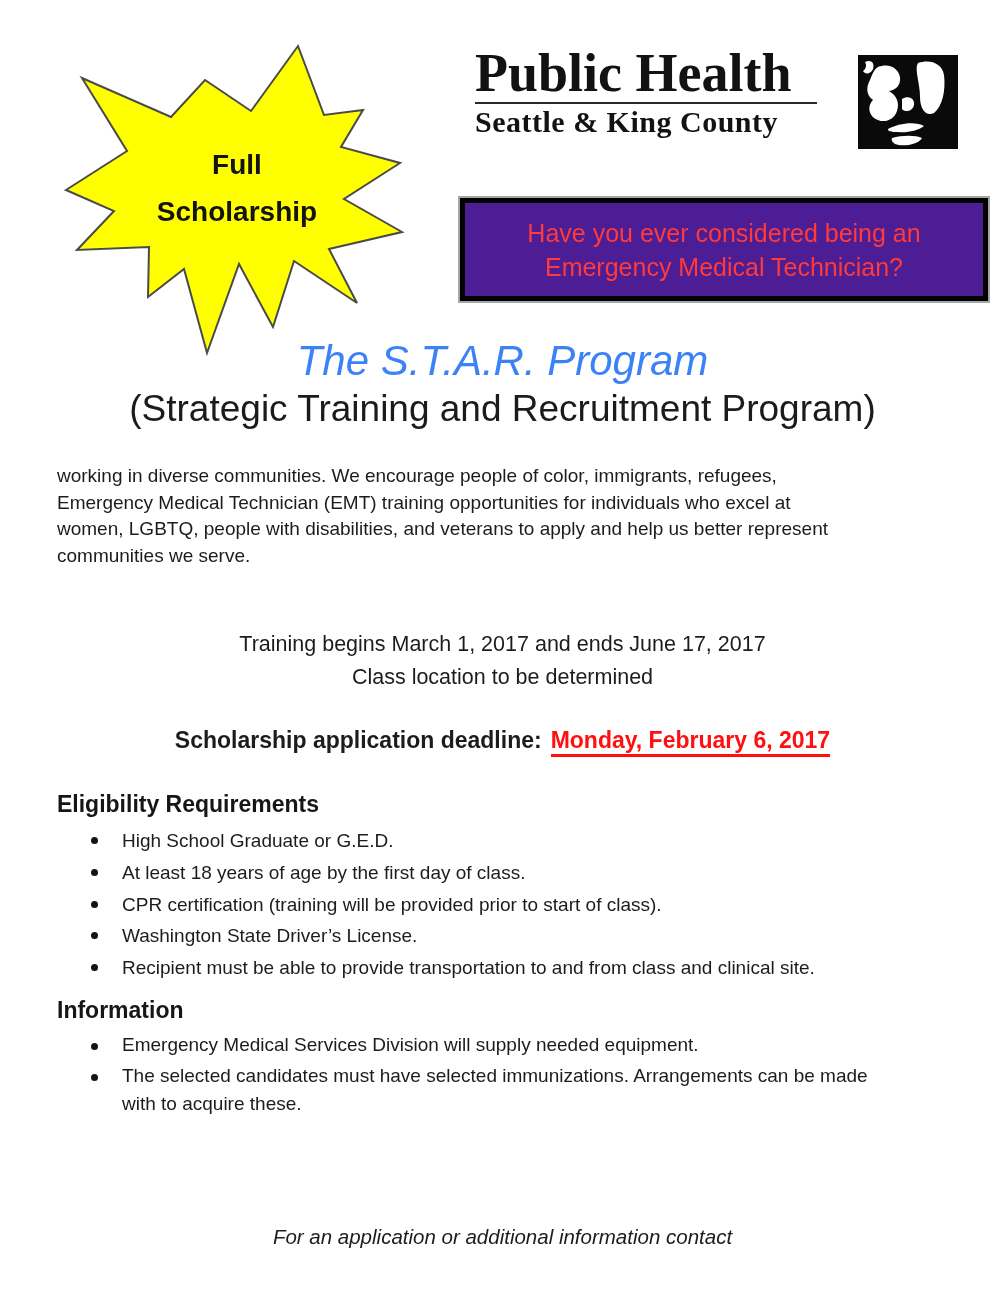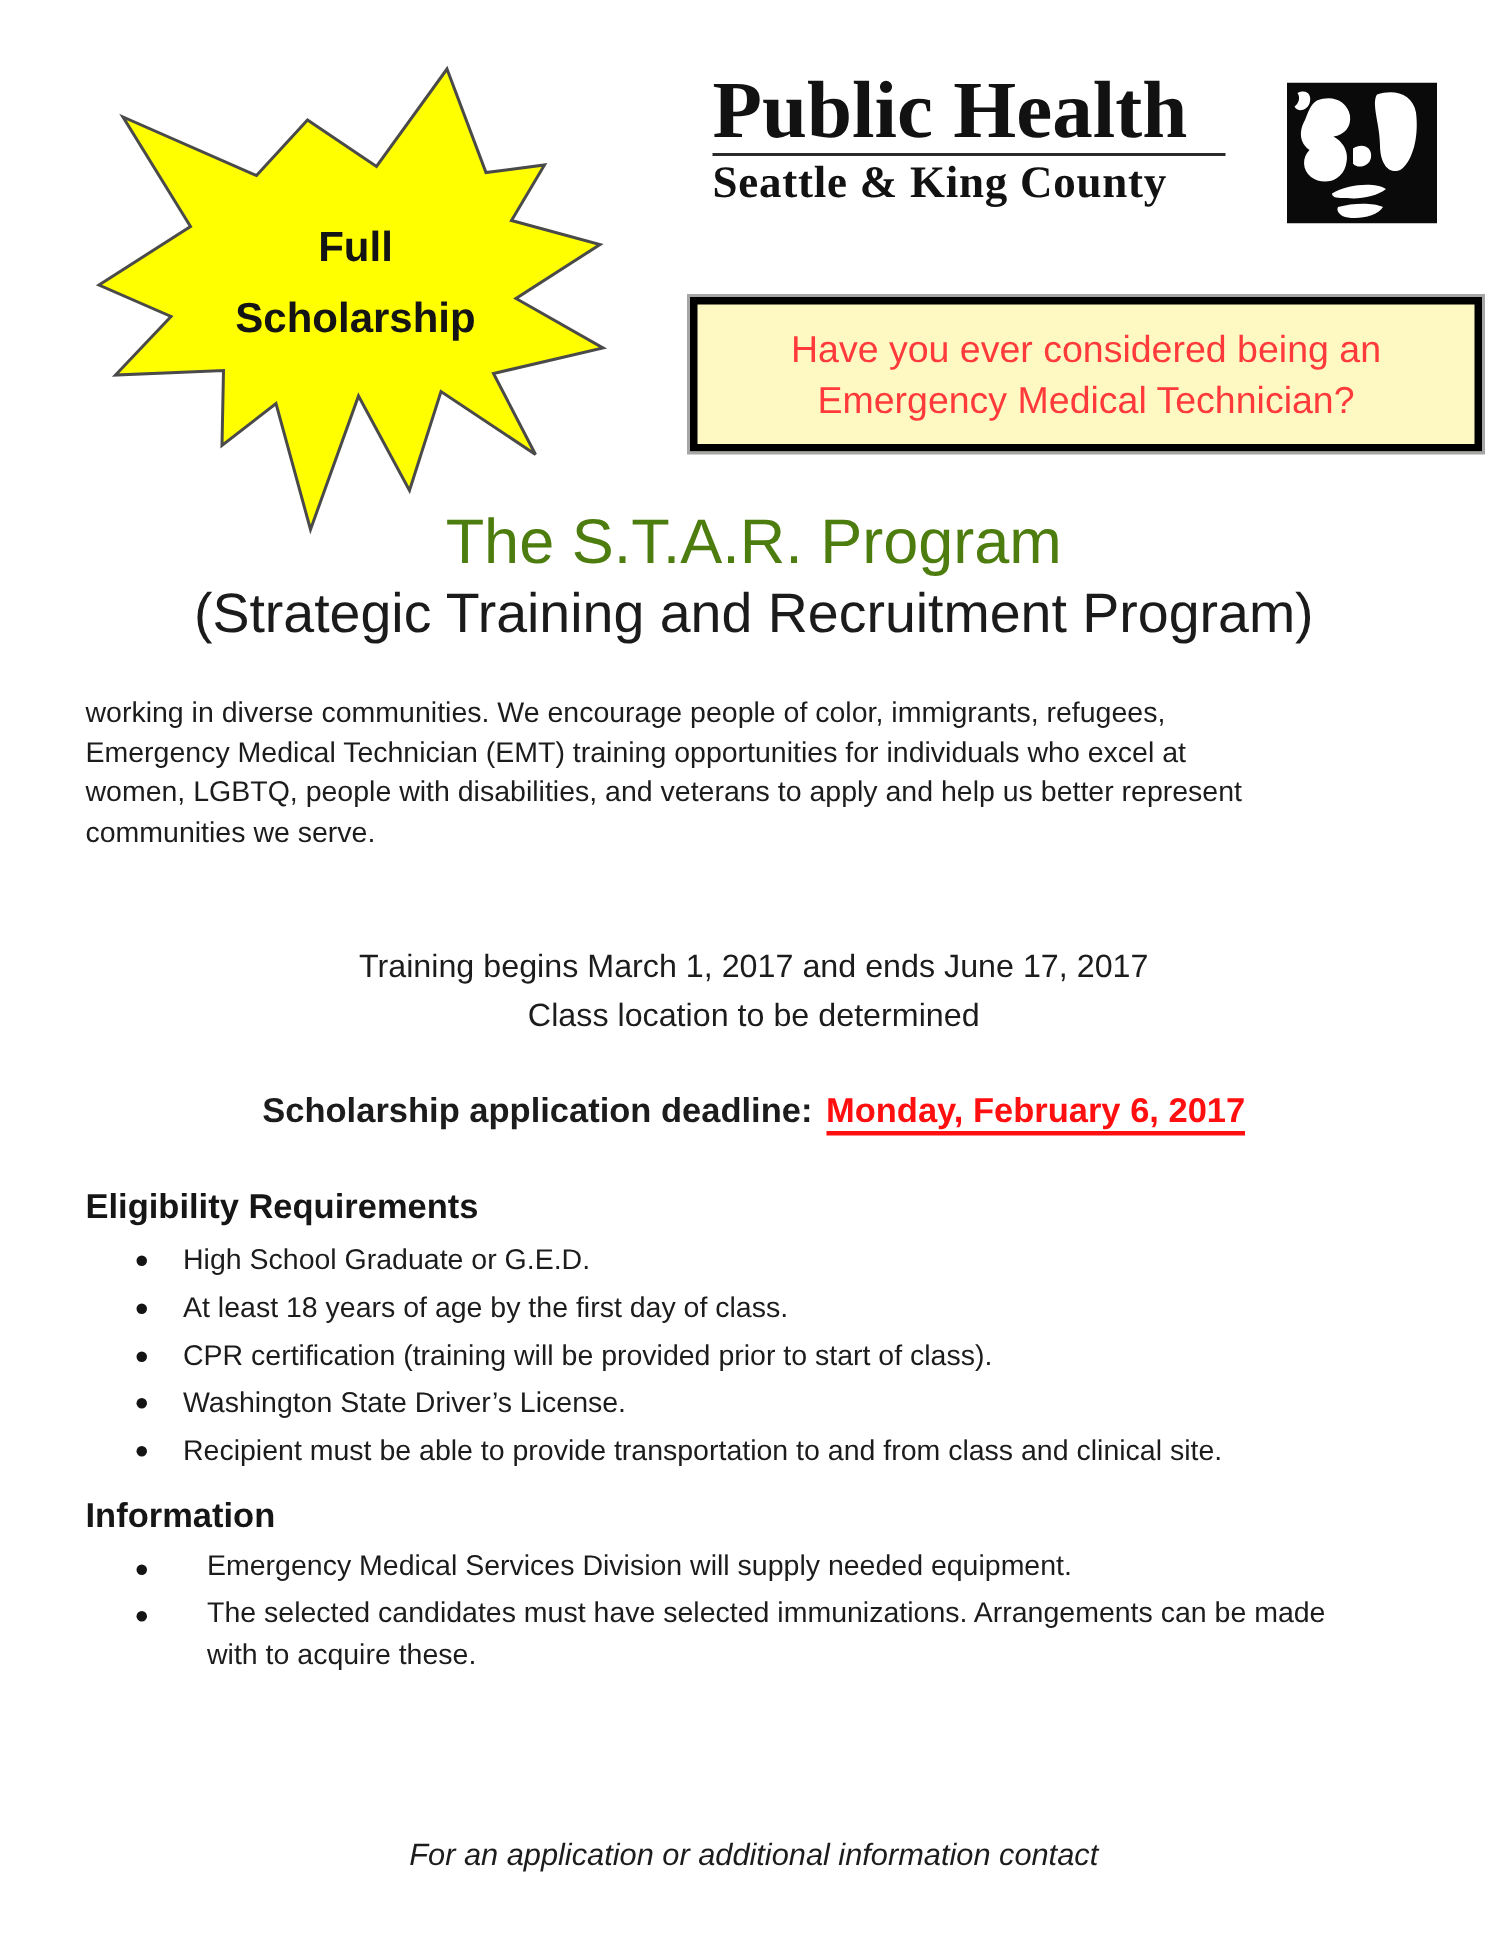--- a/index.html
+++ b/index.html
@@ -26,28 +26,28 @@
   .logo-rule { width:342px; height:2px; background:#2a2a2a; margin-top:4px; }
   .logo-sub {
     font-family:"Liberation Serif", serif; font-weight:bold; font-size:30px;
     line-height:34px; letter-spacing:0.5px; color:#121212; margin-top:1px; white-space:nowrap;
   }
   .logo-mark { position:absolute; left:858px; top:55px; width:100px; height:94px; }
 
   
   .banner {
     position:absolute; left:460px; top:198px; width:528px; height:103px; box-sizing:border-box;
-    border:5px solid #000; outline:2px solid #a6a6a6; background:#fef9c3;
+    border:5px solid #000; outline:2px solid #a6a6a6; background:#4c1d95;
     text-align:center; padding-top:13px;
   }
   .banner div { font-size:25px; line-height:34px; color:var(--banner-red,#ff3a3a); }
 
   
   .doc-title { position:absolute; left:0; top:336px; width:1005px; text-align:center;
-    font-size:42px; line-height:50px; color:#4d7c0f; }
+    font-size:42px; line-height:50px; color:#3b82f6;font-style:italic; }
   .doc-subtitle { position:absolute; left:0; top:392px; width:1005px; text-align:center;
     font-size:37px; line-height:34px; color:#1b1b1b; }
 
   
   .intro { position:absolute; left:57px; top:463px; width:910px; font-size:19px; line-height:26.5px; }
 
   
   .schedule { position:absolute; left:0; top:628px; width:1005px; text-align:center;
     font-size:21.5px; line-height:33px; }
 
@@ -56,21 +56,21 @@
     font-size:23px; font-weight:bold; }
   .deadline-date { color:var(--deadline-red,#ff0f0f); margin-left:9px;
     border-bottom:3px solid var(--deadline-red,#ff0f0f); padding-bottom:1px; }
 
   
   .section { position:absolute; left:57px; }
   .section h2 { margin:0; font-size:23px; line-height:28px; font-weight:bold; color:#161616; }
   .section ul { margin:7px 0 0 0; padding:0; list-style:none; }
   .section li { display:flex; align-items:flex-start; font-size:19px; }
   .elig li { line-height:31.8px; }
-  .info li { line-height:28.5px; margin-top:2px;gap:16px; }
+  .info li { line-height:28.5px; margin-top:2px; }
   .dot { flex:0 0 auto; width:7px; height:7px; border-radius:50%; background:#141414;
     margin:12px 24px 0 34px; }
   .elig .txt { max-width:860px; }
   .info .txt { max-width:752px; }
   .eligibility { top:790px; }
   .information { top:996px; }
 
   
   .contact { position:absolute; left:0; top:1162px; width:1005px; text-align:center;
     font-style:italic; font-size:20.5px; line-height:30px; white-space:pre-wrap; }

